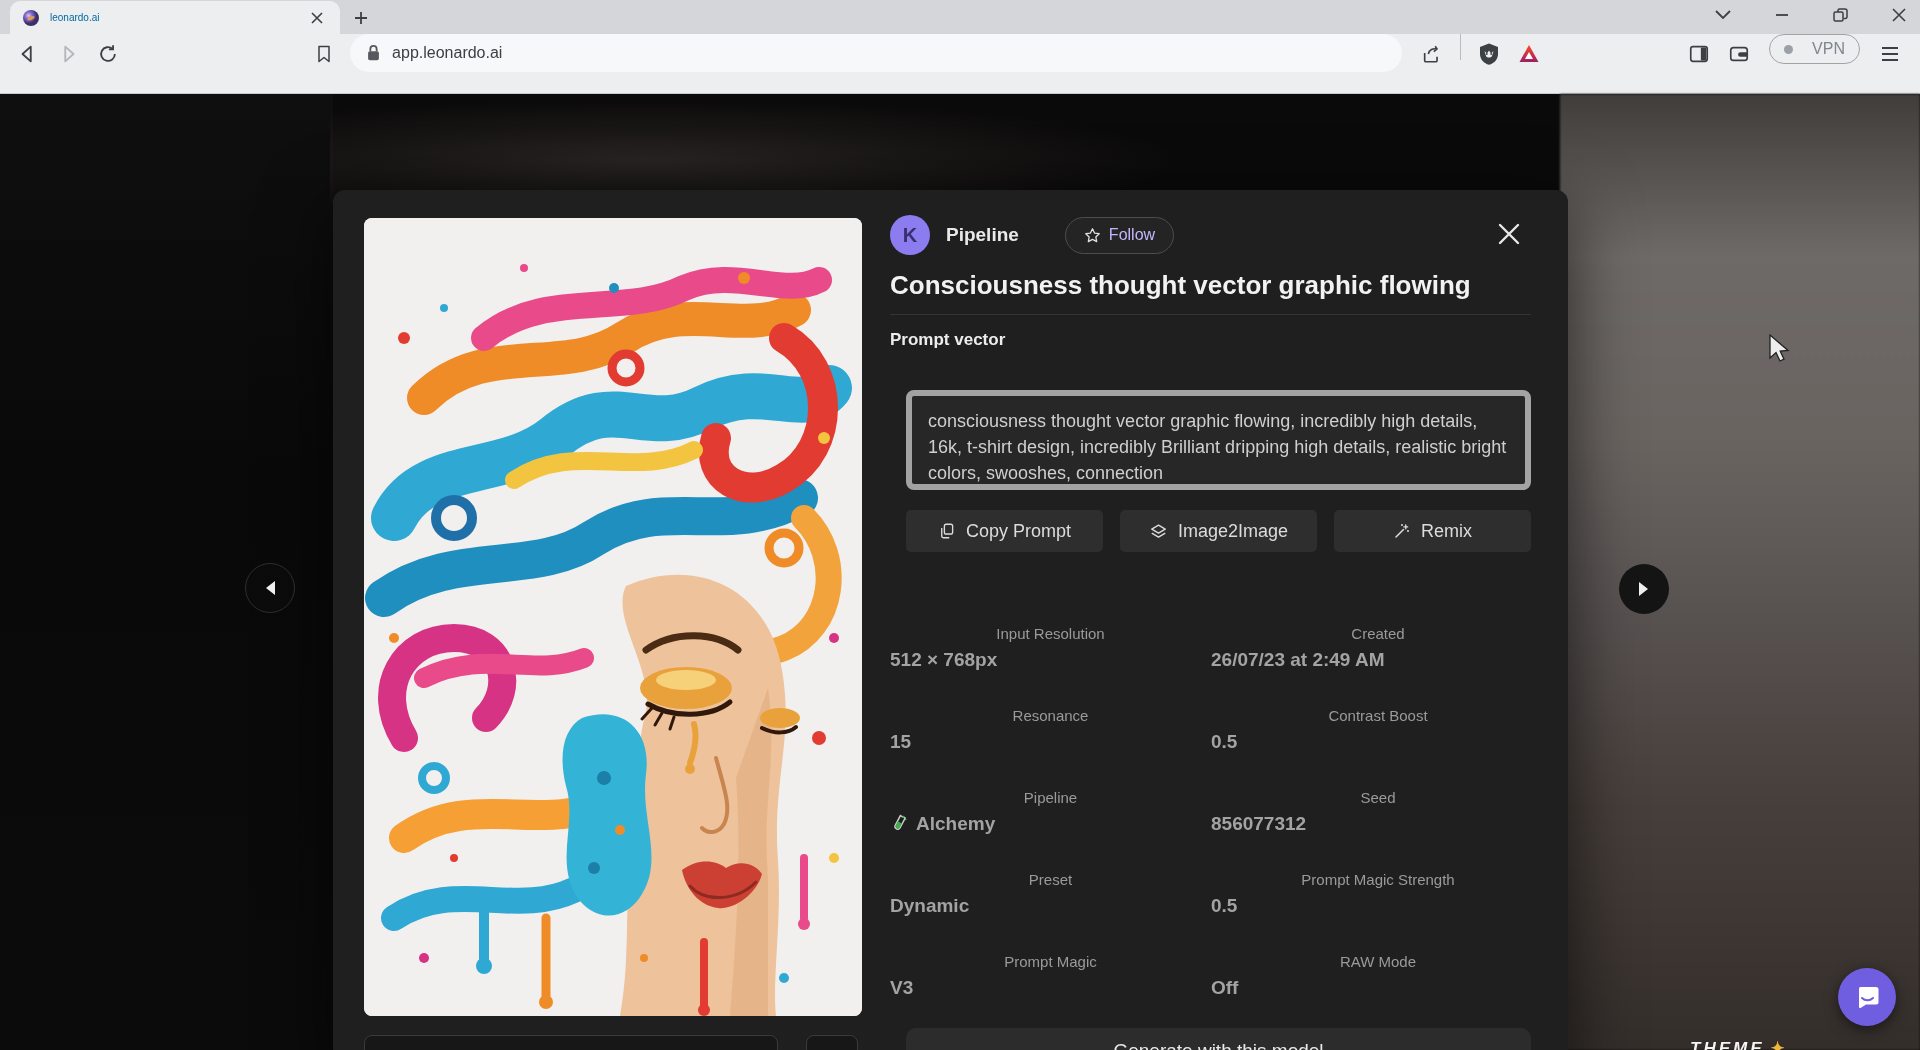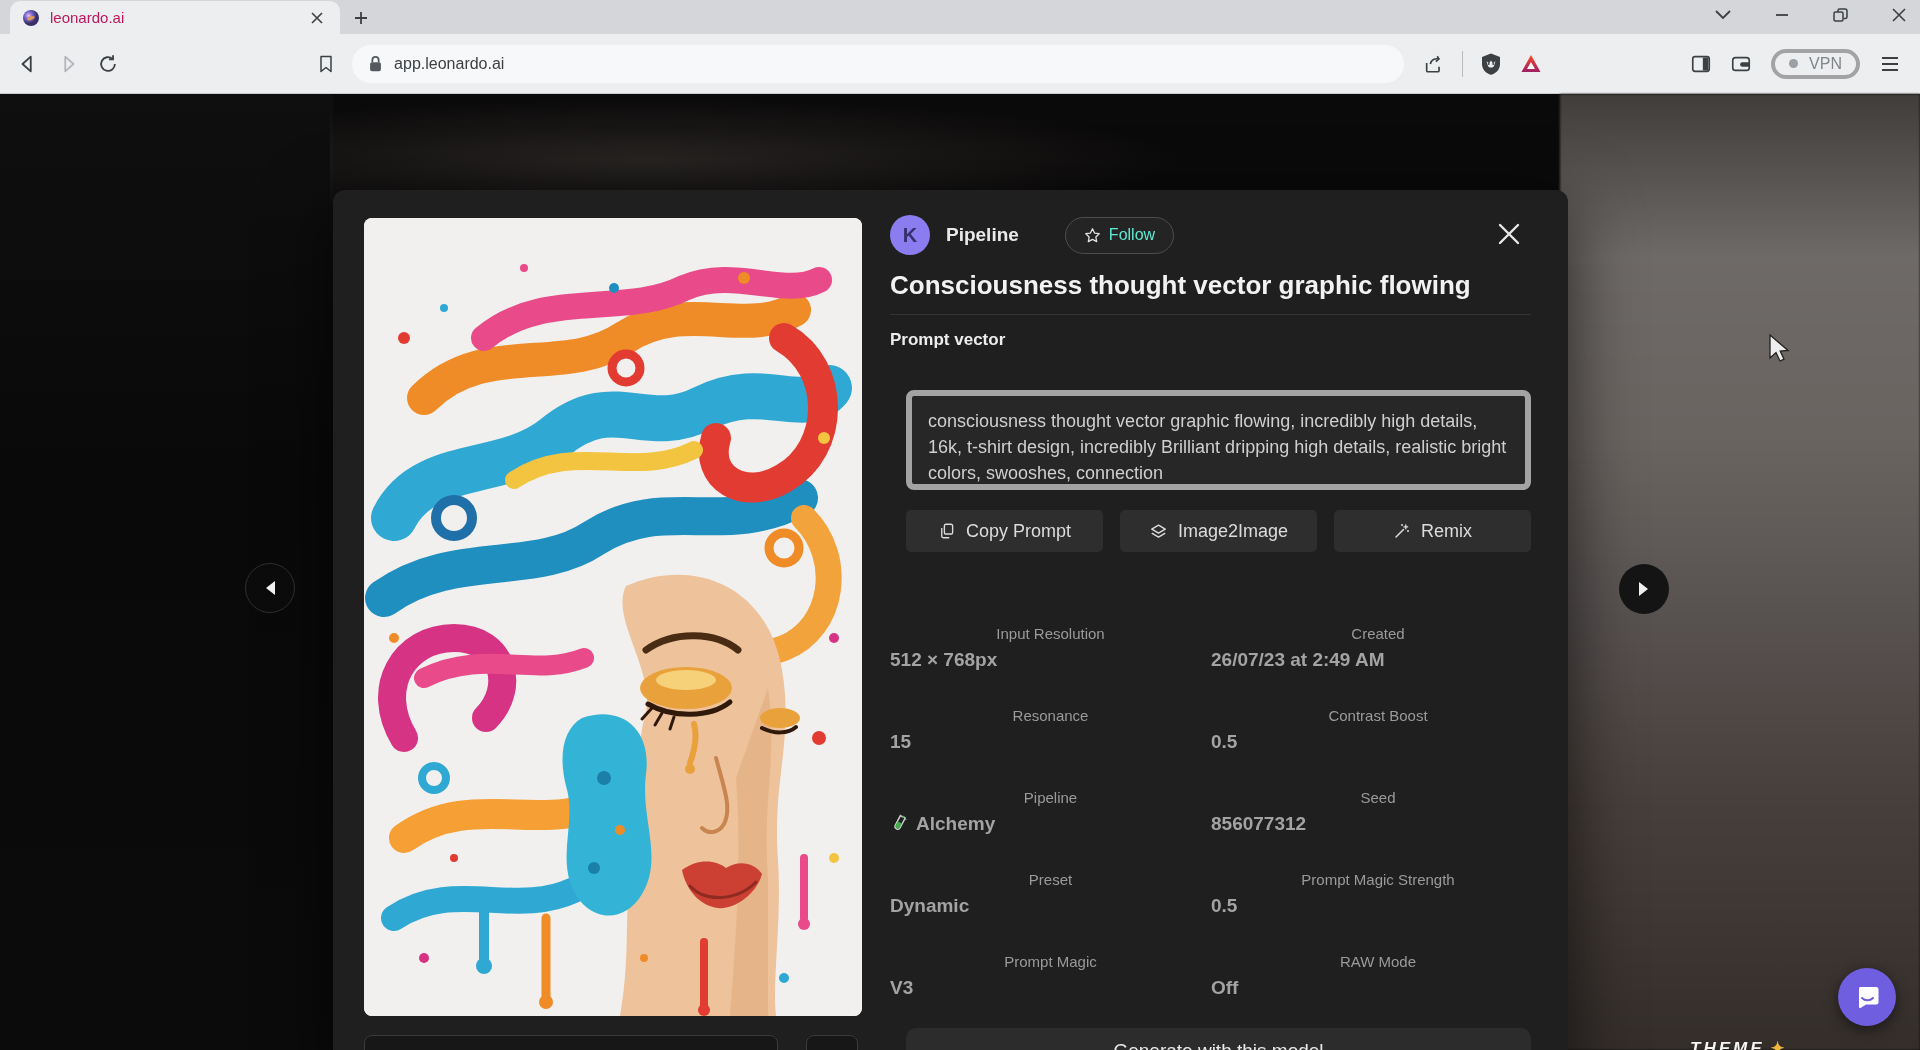--- a/index.html
+++ b/index.html
@@ -5,37 +5,37 @@
   * { margin:0; padding:0; box-sizing:border-box; }
   html,body { width:1920px; height:1050px; overflow:hidden; background:#0b0a0a;
               font-family:"Liberation Sans", sans-serif; }
 
   
   #chrome { position:absolute; top:0; left:0; width:1920px; height:94px; }
   #tabstrip { position:absolute; top:0; left:0; width:1920px; height:34px; background:#d4d6d9;
               display:flex; align-items:flex-end; }
   .tab { position:relative; margin-left:10px; width:330px; height:33px; background:#eceef0;
          border-radius:10px 10px 0 0; display:flex; align-items:center; padding:0 10px 0 12px; }
-  .tab-title { flex:1; font-size:15px; color:#be185d; margin-left:10px; white-space:nowrap;
+  .tab-title { flex:1; font-size:10px; color:#0369a1; margin-left:10px; white-space:nowrap;
                overflow:hidden; }
   .tab-close, .newtab { display:flex; align-items:center; justify-content:center; width:26px;
                height:26px; border-radius:50%; cursor:pointer; }
   .newtab { margin-left:8px; margin-bottom:3px; }
   #win-controls { position:absolute; right:14px; top:0; height:30px; display:flex;
                   align-items:center; gap:44px; }
   #toolbar { position:absolute; top:34px; left:0; width:1920px; height:60px; background:#eceef0;
-             display:flex; align-items:center; border-bottom:1px solid #c9cbce; }
+             display:flex; align-items:flex-start; border-bottom:1px solid #c9cbce; }
   .tb-icon { width:40px; height:40px; display:flex; align-items:center; justify-content:center;
              border-radius:50%; flex:0 0 auto; }
   #addressbar { height:38px; width:1052px; background:#f7f8f9; border-radius:19px; display:flex;
                 align-items:center; padding:0 16px; margin:0 10px 0 6px; }
   #url-text { font-size:16px; color:#3c4043; margin-left:11px; }
   .tb-sep { width:1px; height:26px; background:#b9bbbe; margin:0 8px; }
-  #vpn-pill { height:30px; border:4px solid #a3a3a3; border-radius:15px; display:flex;
-              align-items:center; padding:0 14px; gap:11px; margin:0 10px; }
+  #vpn-pill { height:30px; border:1px solid #a3a3a3; border-radius:15px; display:flex;
+              align-items:center; padding:0 14px; gap:19px; margin:0 10px; }
   #vpn-pill .dot { width:9px; height:9px; border-radius:50%; background:#9aa0a6; }
   #vpn-pill span { font-size:16px; color:#80868b; }
 
   
   #page { position:absolute; top:94px; left:0; width:1920px; height:956px; background:#0b0a0a; }
   #backdrop-right { position:absolute; top:0; left:1560px; width:360px; height:956px;
     background:linear-gradient(180deg,#403d3b 0%,#6e6a67 17%,#6a6461 36%,#575150 55%,
                #473f3b 74%,#342e2b 100%); filter:blur(1px); }
   #backdrop-glow { position:absolute; top:0; left:330px; width:900px; height:110px;
     background:radial-gradient(ellipse at 35% 60%, rgba(74,68,64,0.45), rgba(0,0,0,0) 65%); }
@@ -56,21 +56,21 @@
 
   #user-row { position:absolute; left:557px; top:24px; height:42px; display:flex;
               align-items:center; }
   #avatar { width:40px; height:40px; border-radius:50%; background:#8b7cf0; display:flex;
             align-items:center; justify-content:center; font-size:20px; font-weight:bold;
             color:#38306e; }
   #user-name { font-size:19px; font-weight:700; color:#e9e9e9; margin-left:16px; }
   #follow-btn { margin-left:46px; height:37px; border:1px solid #4d4d4d; background:#242424;
                 border-radius:19px; display:flex; align-items:center; gap:8px; padding:0 18px;
                 cursor:pointer; }
-  #follow-btn span { font-size:16px; color:#5eead4; }
+  #follow-btn span { font-size:16px; color:#c4b5fd; }
 
   #gen-title { position:absolute; left:557px; top:80px; width:620px; font-size:26px;
                font-weight:700; color:#f2f2f2; }
   #title-divider { position:absolute; left:557px; top:124px; width:641px; height:1px;
                    background:#343434; }
   #prompt-heading { position:absolute; left:557px; top:140px; font-size:17px; font-weight:700;
                     color:#ececec; }
   #prompt-box { position:absolute; left:573px; top:200px; width:625px; height:100px;
                 background:#272727; border:6px solid #a3a3a3; border-radius:8px;
                 padding:12px 16px; font-size:18px; line-height:26px; color:#cfcfcf; }

